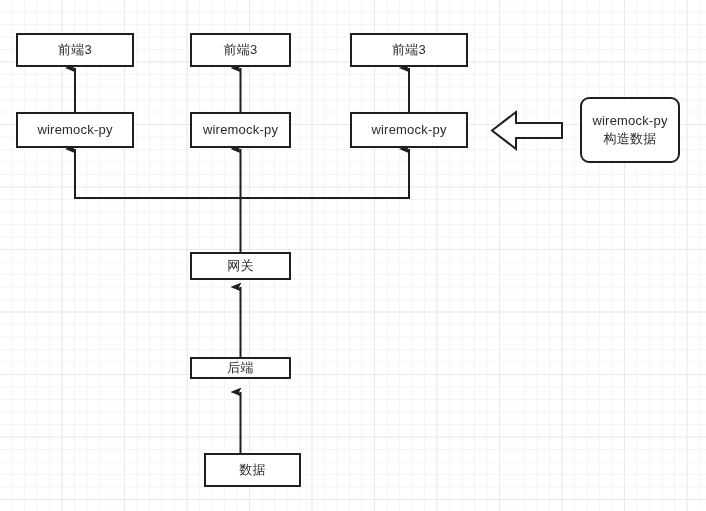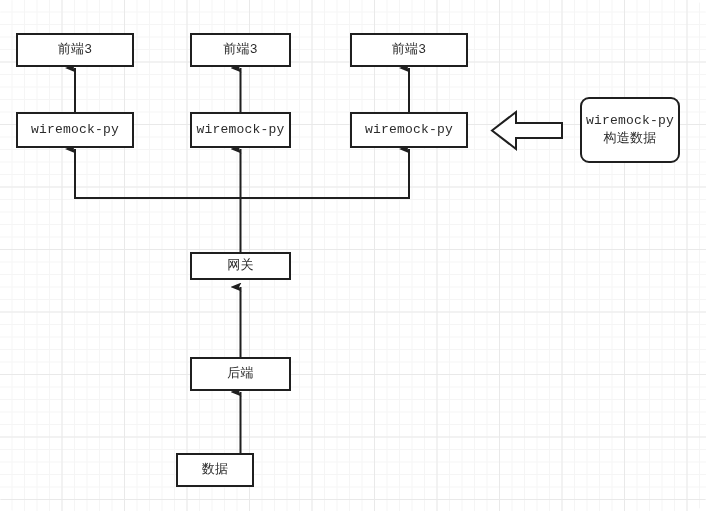--- a/index.html
+++ b/index.html
@@ -17,21 +17,21 @@
       linear-gradient(to right, #e9e9e9 1px, transparent 1px),
       linear-gradient(to bottom, #e9e9e9 1px, transparent 1px),
       linear-gradient(to right, #f5f5f5 1px, transparent 1px),
       linear-gradient(to bottom, #f5f5f5 1px, transparent 1px);
     background-size:
       62.5px 62.5px,
       62.5px 62.5px,
       12.5px 12.5px,
       12.5px 12.5px;
     background-position: -1px -1px, -1px -1px, -1px -1px, -1px -1px;
-    font-family: Liberation Mono, monospace;
+    font-family: Liberation Sans, sans-serif;
     border-radius: 15px;
   }
   #edges {
     position: absolute;
     left: 0;
     top: 0;
     width: 706px;
     height: 511px;
     pointer-events: none;
   }
@@ -103,24 +103,24 @@
   <div class="node" style="left:190px; top:112px; width:101px; height:36px;">
     <span class="node-label">wiremock-py</span>
   </div>
   <div class="node" style="left:350px; top:112px; width:118px; height:36px;">
     <span class="node-label">wiremock-py</span>
   </div>
 
   <div class="node" style="left:190px; top:252px; width:101px; height:28px;">
     <span class="node-label">网关</span>
   </div>
-  <div class="node" style="left:190px; top:357px; width:101px; height:34px;">
+  <div class="node" style="left:190px; top:357px; width:101px; height:22px;">
     <span class="node-label">后端</span>
   </div>
-  <div class="node" style="left:176px; top:453px; width:78px; height:34px;">
+  <div class="node" style="left:204px; top:453px; width:97px; height:34px;">
     <span class="node-label">数据</span>
   </div>
 
   <div class="node rounded" style="left:580px; top:97px; width:100px; height:66px;">
     <span class="node-label">wiremock-py
 构造数据</span>
   </div>
 
 </div>
 

